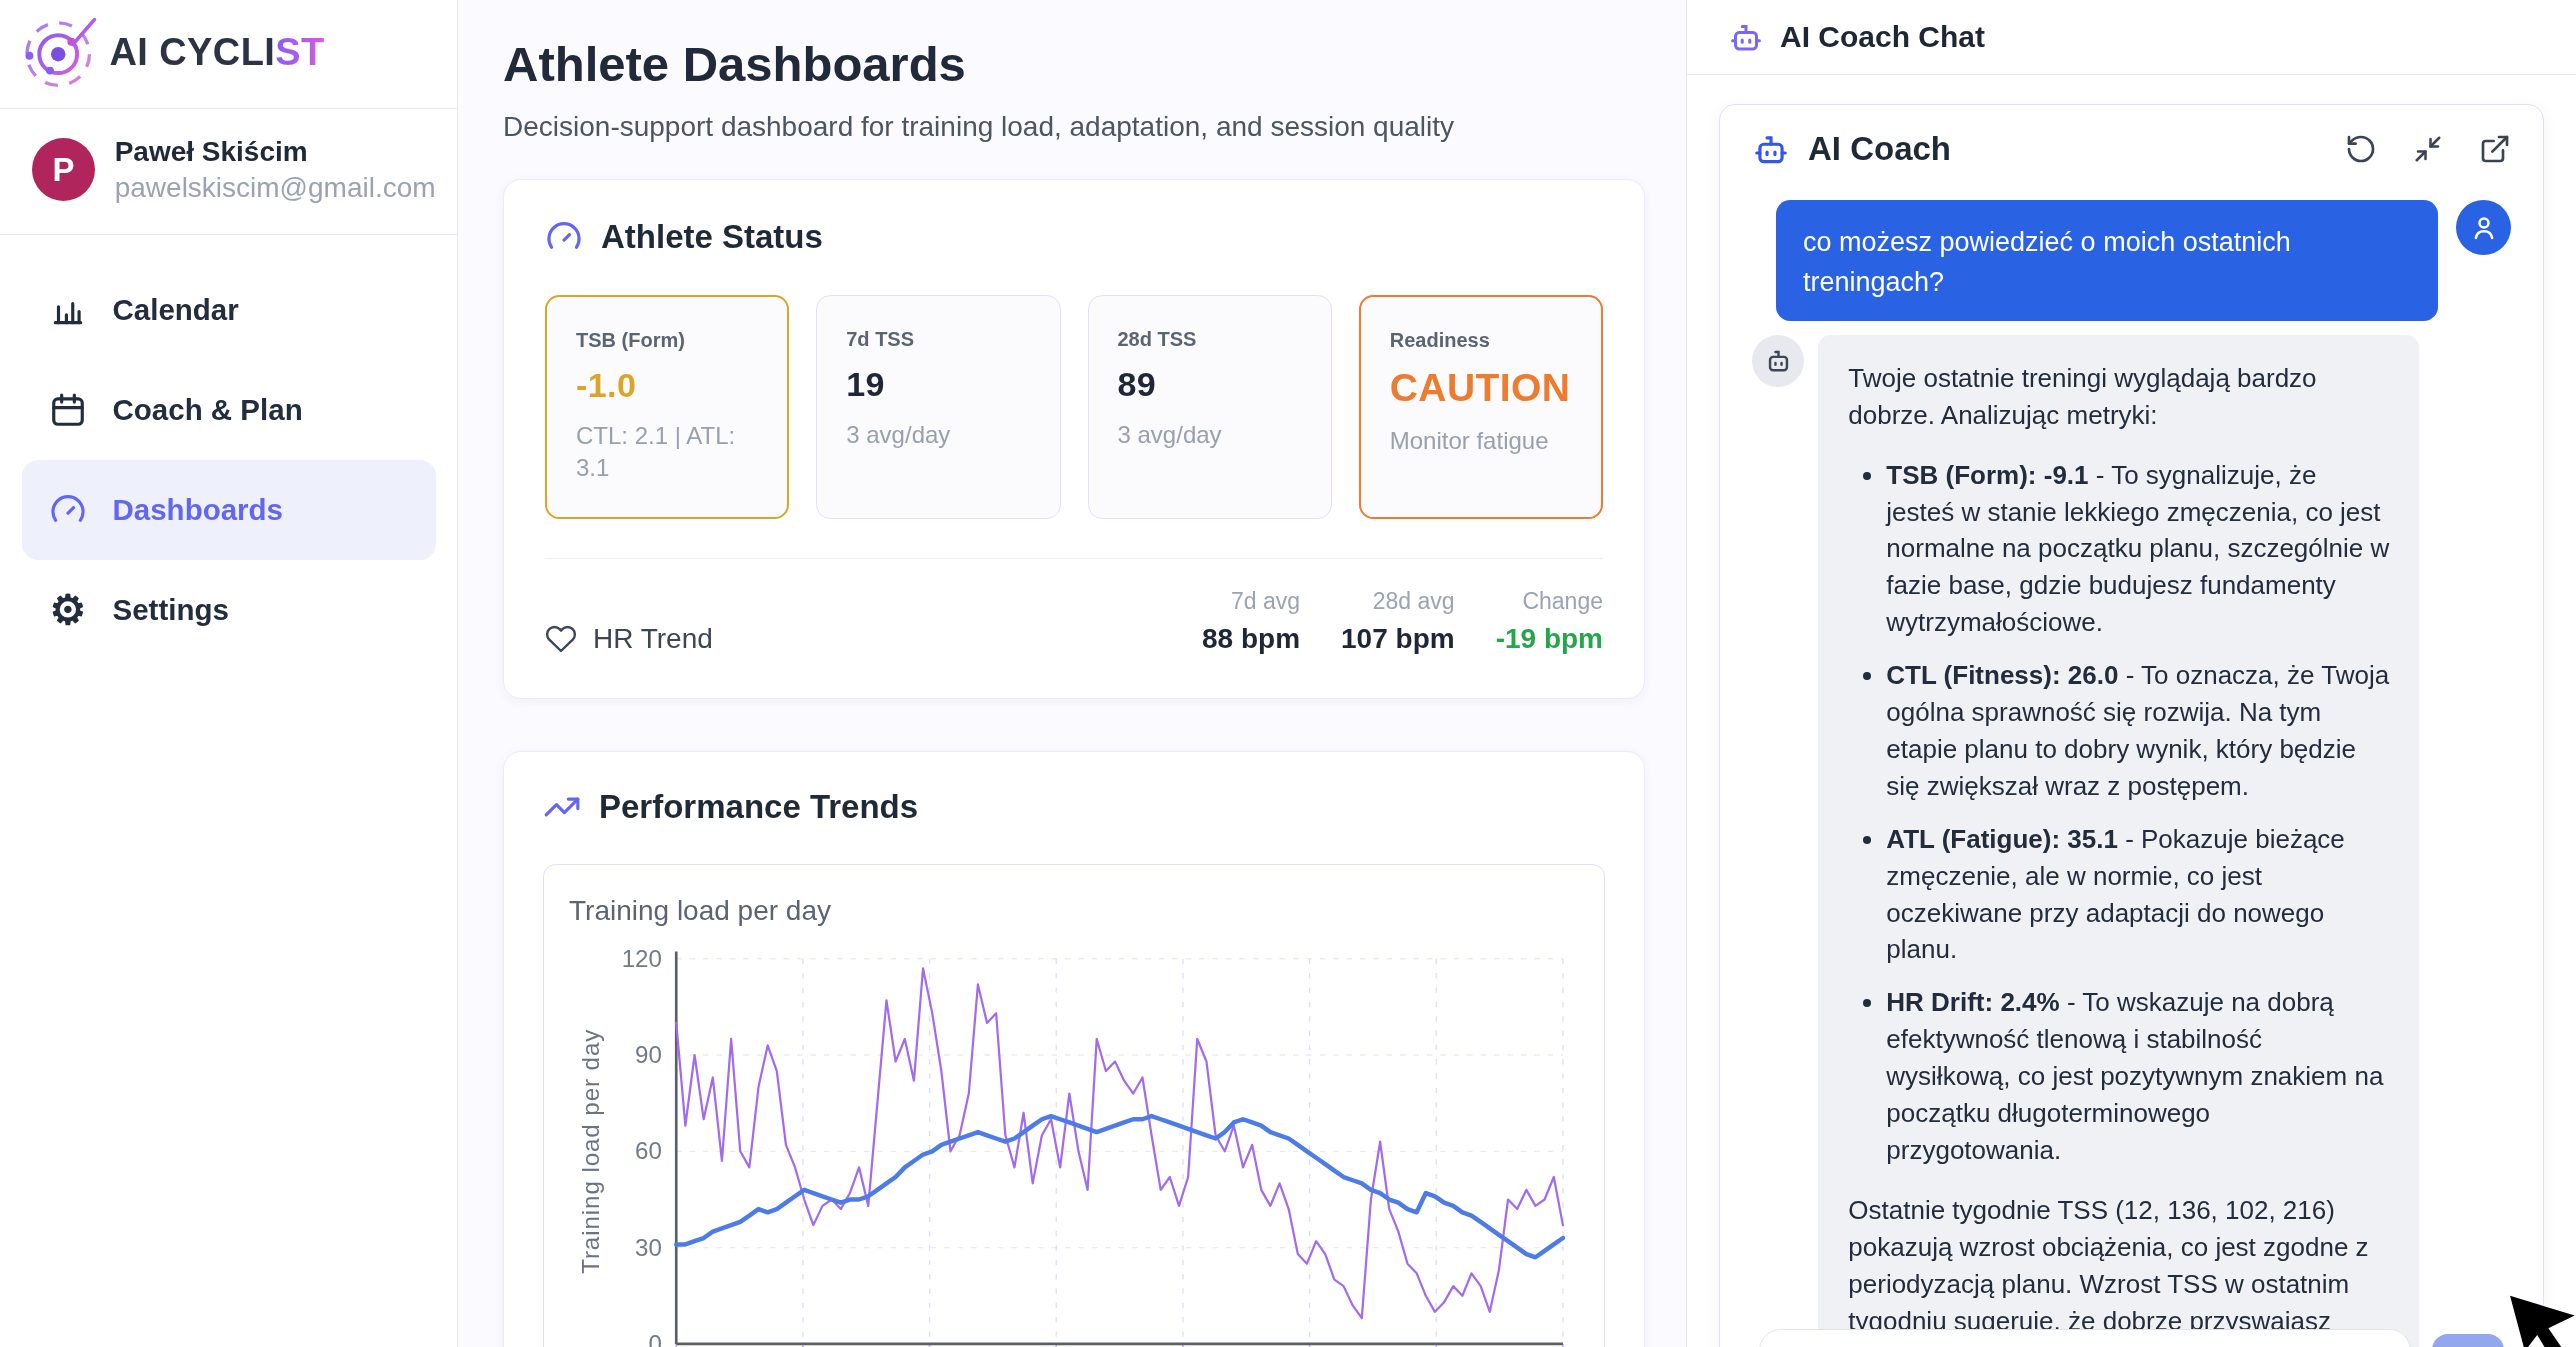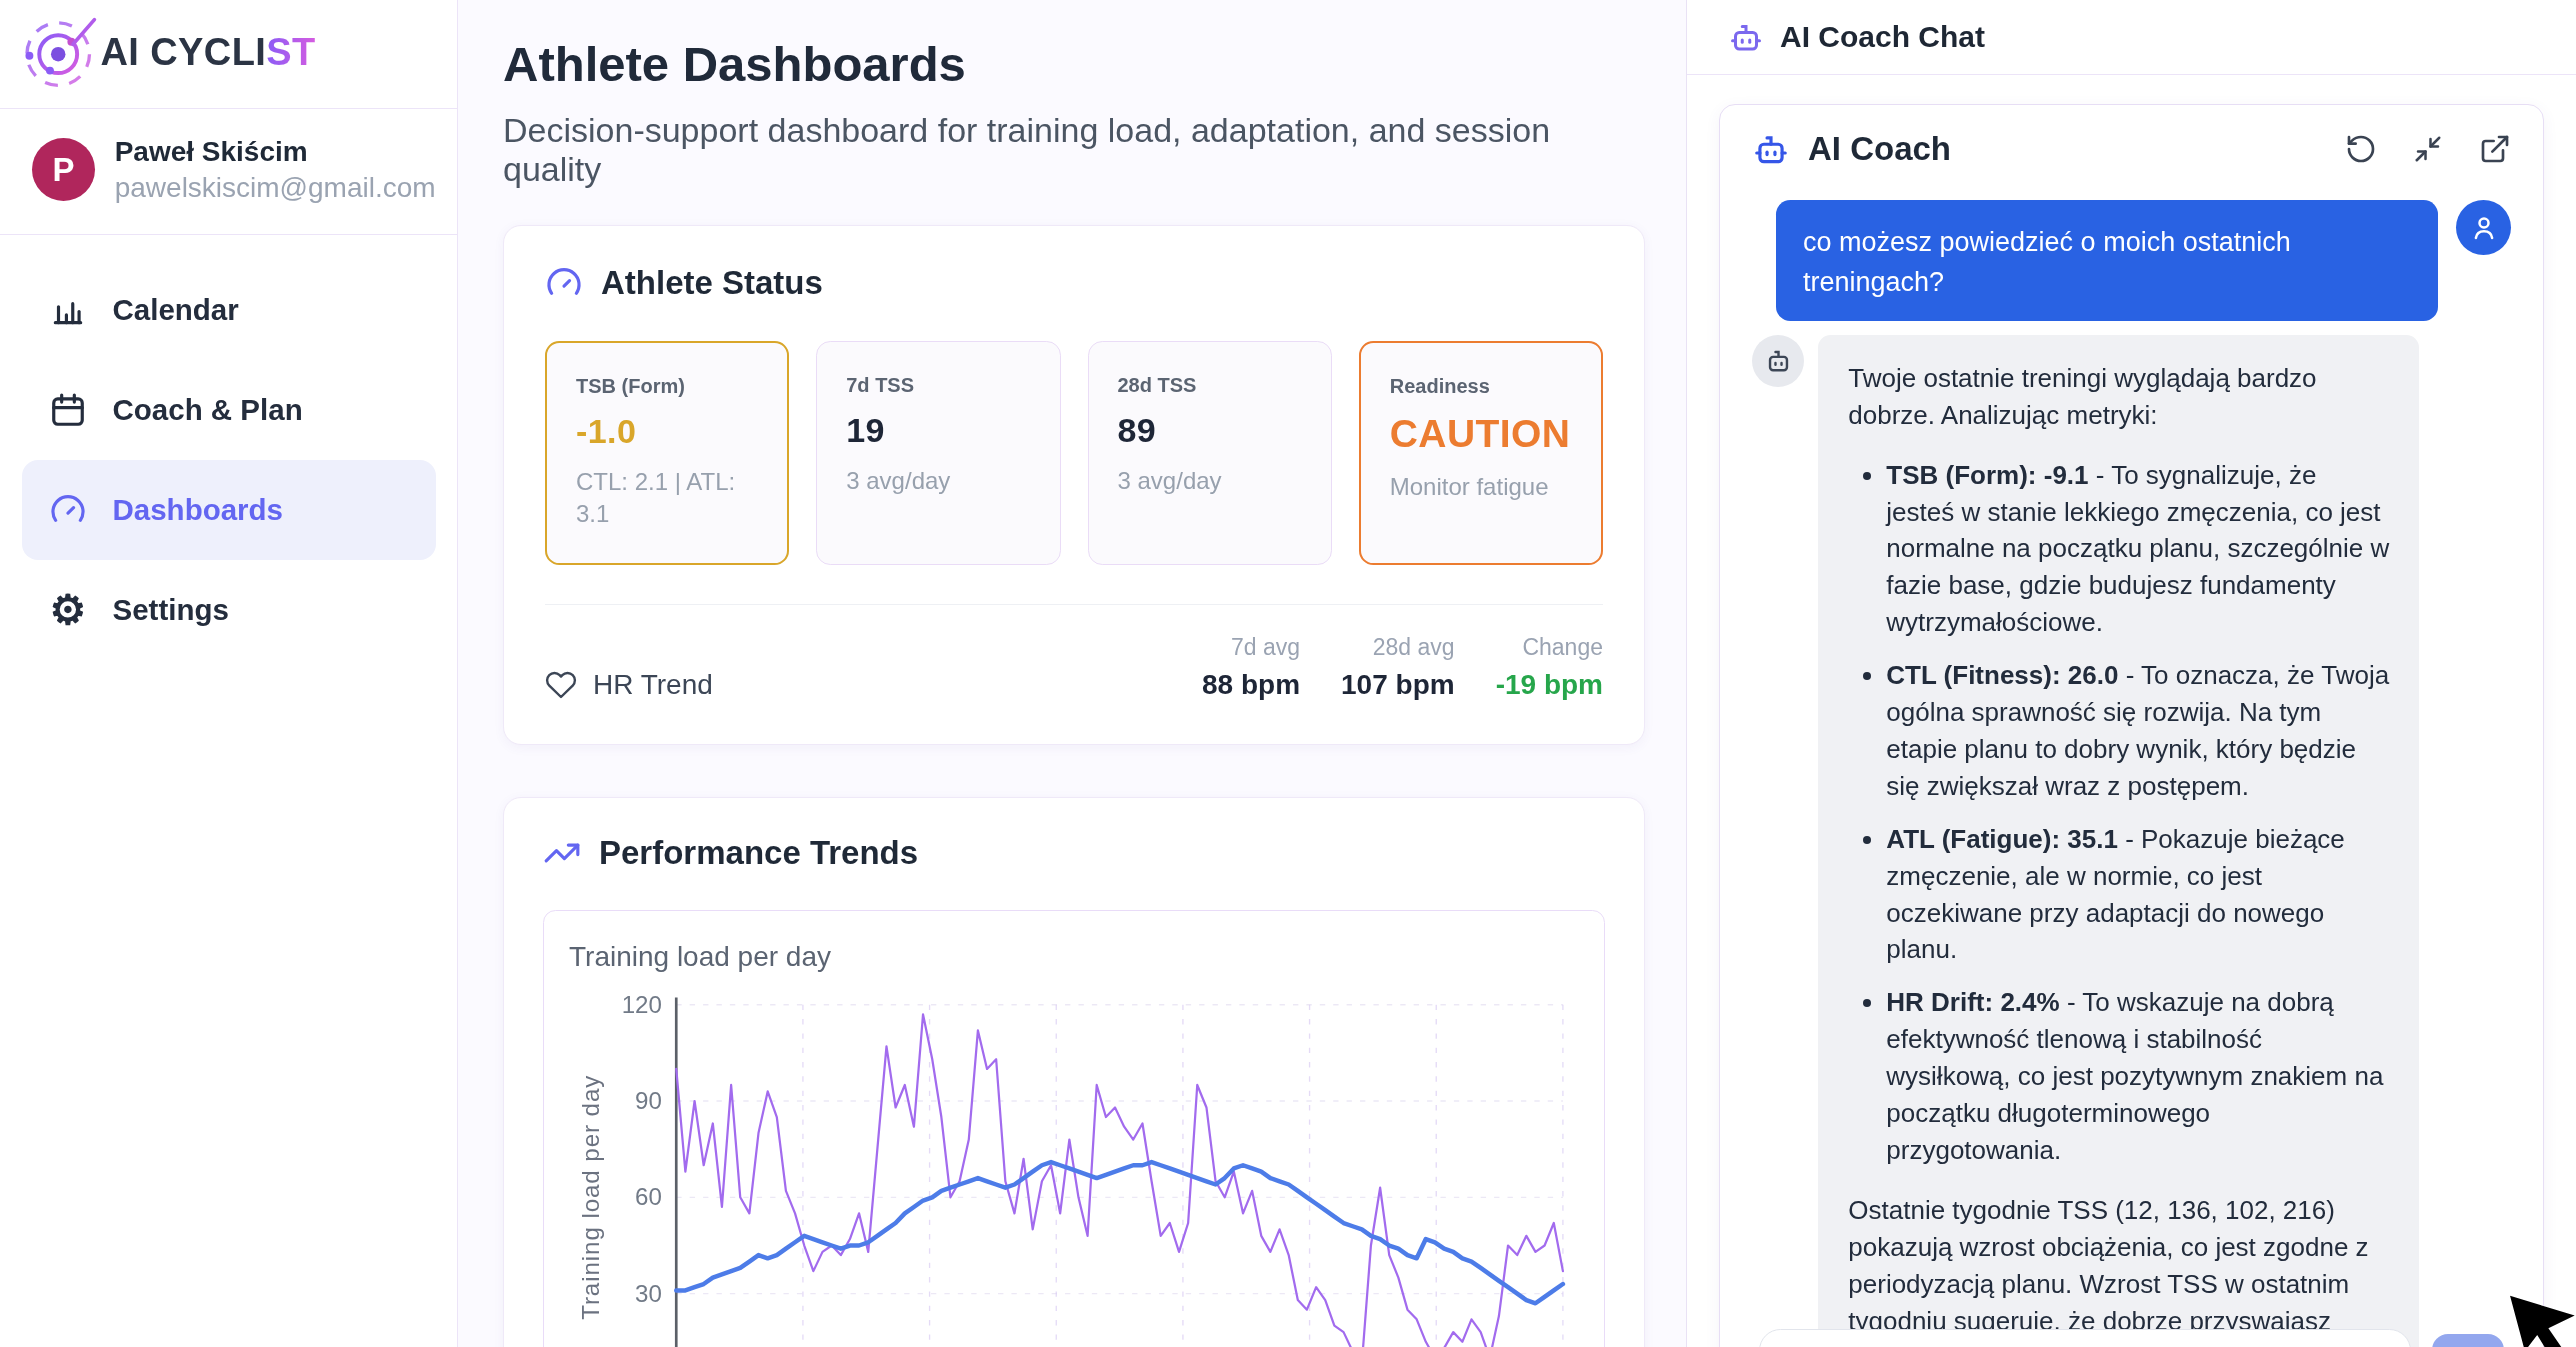--- a/index.html
+++ b/index.html
@@ -3,21 +3,21 @@
 <meta charset="utf-8">
 <style>
   html,body{margin:0;padding:0;background:#fff;}
   .screen{position:relative;width:2576px;height:1348px;overflow:hidden;background:#fff;
           font-family:"Liberation Sans",sans-serif;color:#1f2937;}
   svg{display:block;}
 
   
   .sidebar{position:absolute;left:0;top:0;width:458px;height:100%;background:#fff;
            border-right:1.8px solid #ece4f8;box-sizing:border-box;}
-  .logo-row{display:flex;align-items:center;gap:0;padding:12.5px 18px 16px 21.5px;border-bottom:1.8px solid #ece4f8;}
+  .logo-row{display:flex;align-items:center;gap:9px;padding:12.5px 18px 16px 21.5px;border-bottom:1.8px solid #ece4f8;}
   .logo-text{font-size:38px;font-weight:700;color:#2b3444;letter-spacing:0.4px;white-space:nowrap;}
   .logo-grad{background:linear-gradient(90deg,#8b5cf6,#d65ce0);-webkit-background-clip:text;background-clip:text;color:transparent;}
   .profile{display:flex;gap:19.7px;padding:27px 32px 0;align-items:center;}
   .avatar{width:63px;height:63px;border-radius:50%;background:#b0265c;color:#fff;font-size:33px;font-weight:600;
           display:flex;align-items:center;justify-content:center;flex:none;}
   .pname{font-size:28px;font-weight:700;color:#1f2937;}
   .pemail{font-size:28px;color:#9aa3b1;margin-top:4.5px;}
   .signout{display:block;margin:25px 27px 0;width:405px;height:55px;border:1.8px solid #ead9f7;border-radius:10.7px;
            background:#fdfcff;font-size:26px;color:#3f4854;font-family:inherit;cursor:pointer;}
   .side-div{margin-top:30px;border-top:1.8px solid #ece4f8;}
@@ -25,21 +25,21 @@
   .nav-item{display:flex;align-items:center;gap:25px;padding:0 27px;height:100px;border-radius:16px;
             font-size:29.5px;font-weight:600;color:#242d3d;cursor:pointer;}
   .nav-item.active{background:#eef0fc;color:#6366f1;}
   .nav-ic{width:39px;height:39px;flex:none;display:flex;align-items:center;justify-content:center;}
   .gear-glyph{font-size:41px;line-height:1;color:#242d3d;}
 
   
   .main{position:absolute;left:458px;top:0;width:1228px;height:100%;background:#fbfaff;
         padding:23px 41px 0 45px;box-sizing:border-box;}
   h1{font-size:49px;font-weight:700;color:#202a3a;margin:12.5px 0 0;}
-  .subtitle{font-size:34px;color:#4b5563;margin:19.7px 0 0;}
+  .subtitle{font-size:28px;color:#4b5563;margin:19.7px 0 0;}
   .card{background:#fff;border:1.8px solid #efe9f8;border-radius:18px;box-shadow:0 2.7px 10.7px rgba(80,60,150,.05);box-sizing:border-box;}
   .status-card{margin-top:36px;padding:38px 41px 43px;}
   .card-head{display:flex;align-items:center;gap:18px;font-size:33px;font-weight:700;color:#1f2937;}
   .metric-grid{display:grid;grid-template-columns:repeat(4,1fr);gap:27px;margin-top:39px;}
   .metric{border:1.8px solid #eadcf7;background:#fbfafd;border-radius:14.3px;padding:32px 29px;min-height:215px;box-sizing:border-box;}
   .metric.amber{border:2.7px solid #d9a62a;}
   .metric.orange{border:2.7px solid #ec7c30;}
   .m-label{font-size:20px;font-weight:600;color:#5b6472;}
   .m-value{font-size:34px;font-weight:800;color:#1e2637;margin-top:14.3px;letter-spacing:0.4px;}
   .metric.amber .m-value{color:#d9a62a;}

